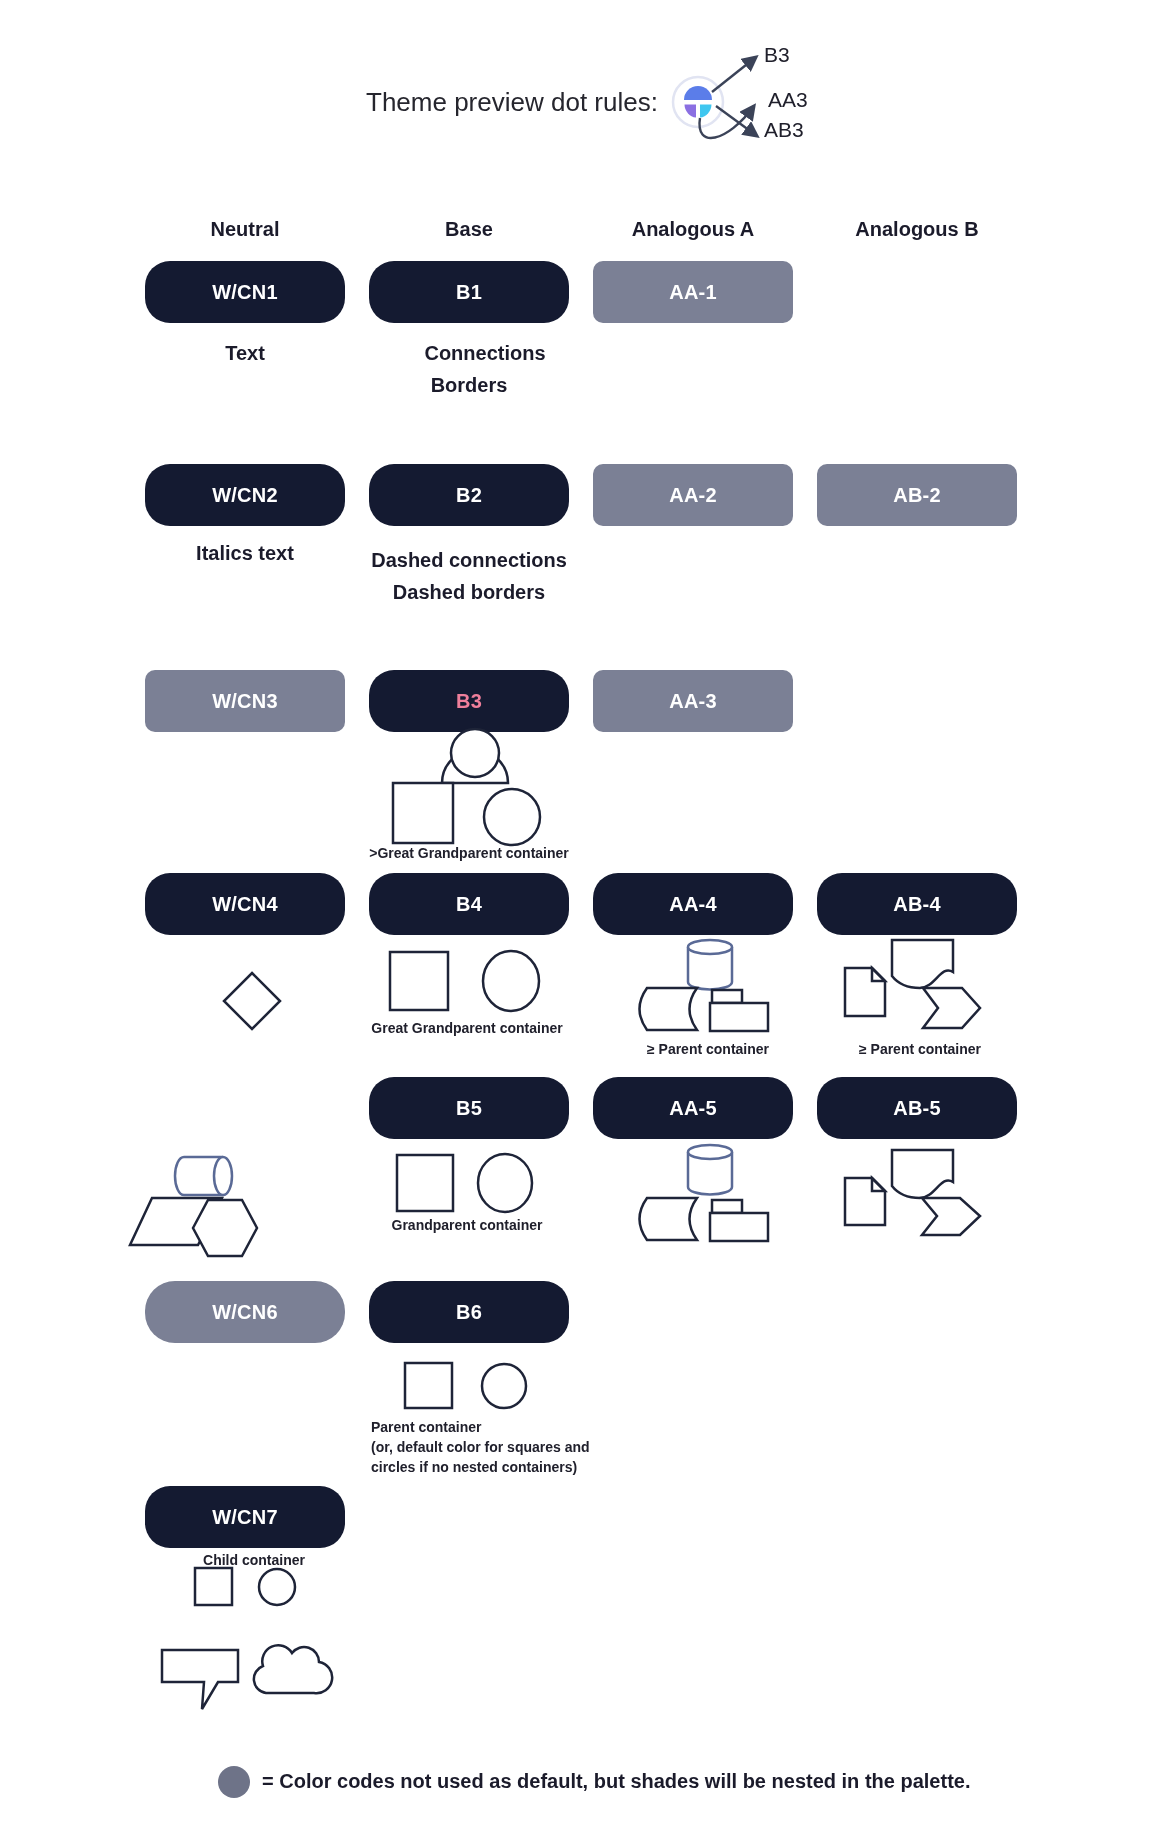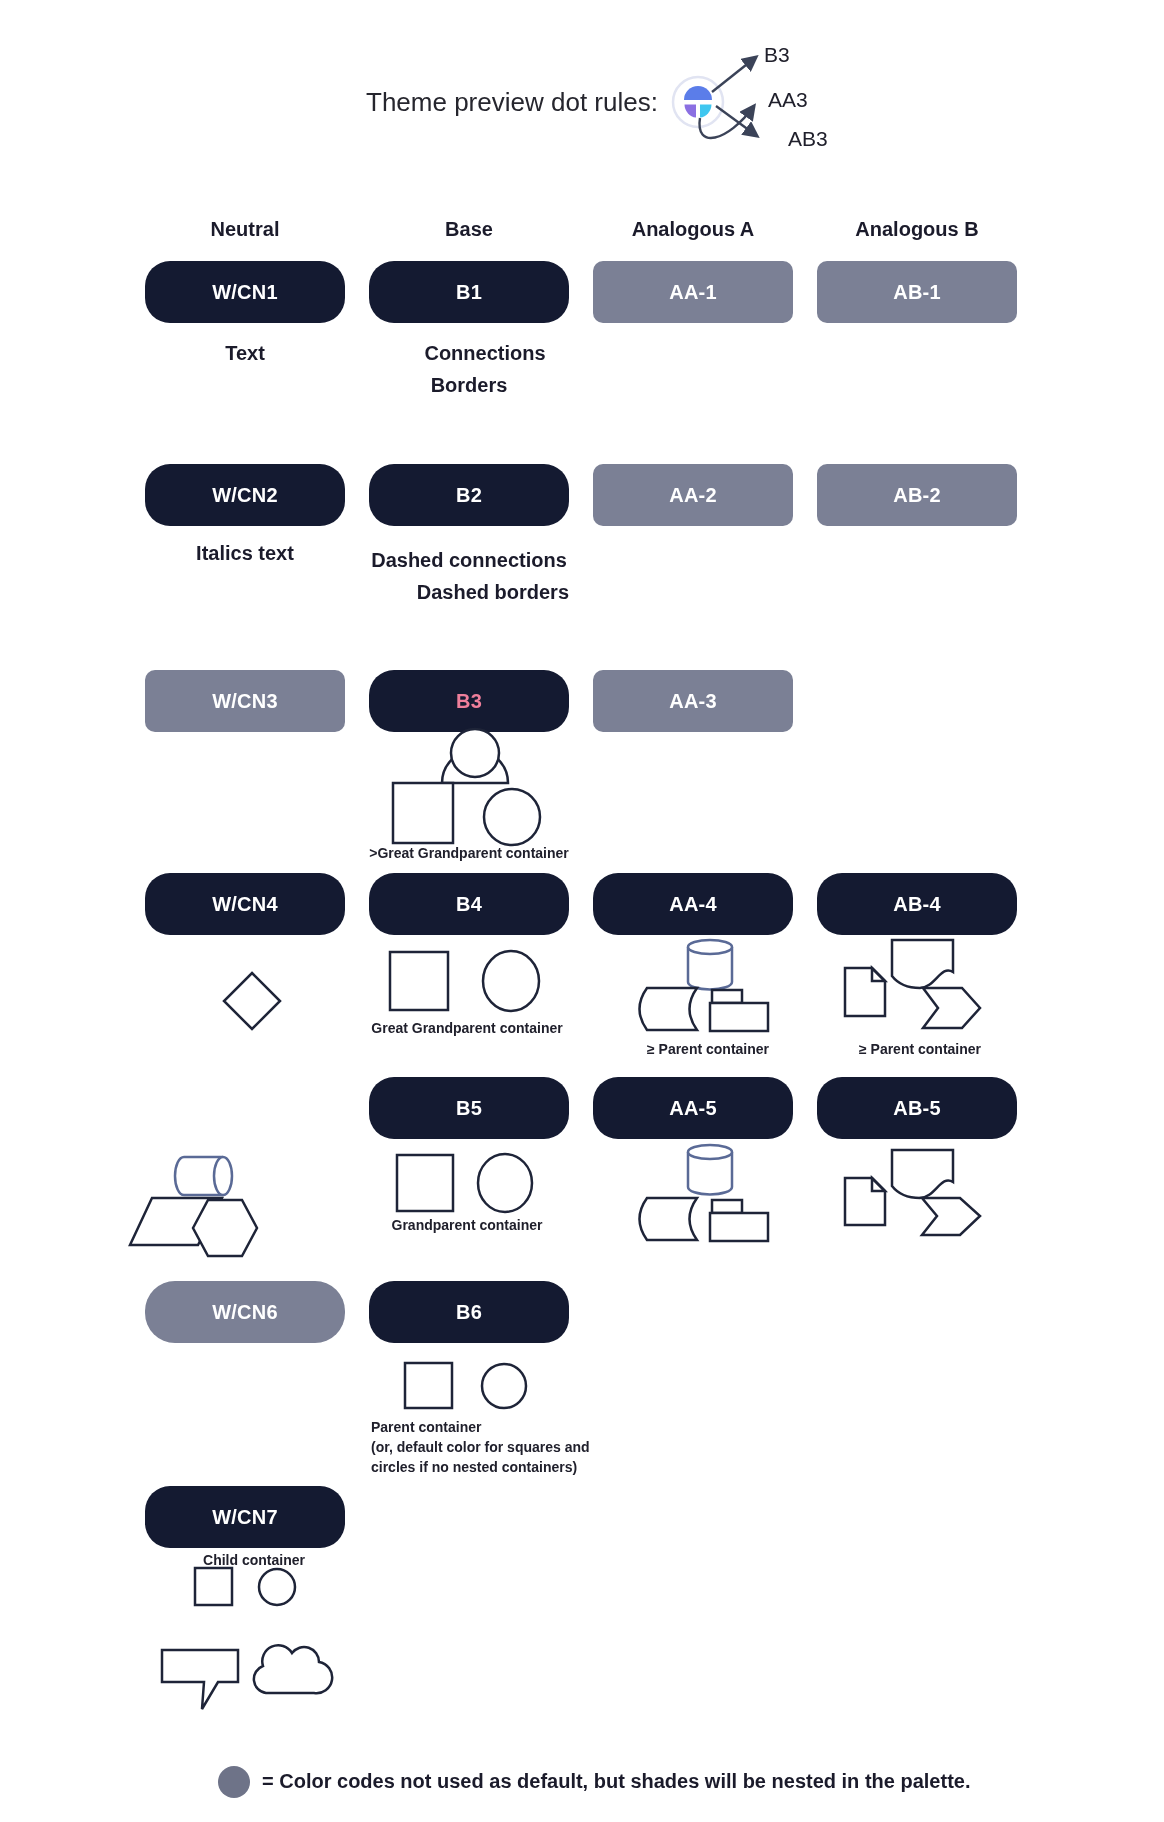--- a/index.html
+++ b/index.html
@@ -23,44 +23,43 @@
   .legend-text{position:absolute;z-index:2;font-weight:700;font-size:20px;color:#1b1b2b;}
 </style>
 </head>
 <body>
 
 <div class="canvas">
 
   <div class="title" style="left:366px;top:87px;">Theme preview dot rules:</div>
   <div class="dot-label" style="left:764px;top:43px;">B3</div>
   <div class="dot-label" style="left:768px;top:88px;">AA3</div>
-  <div class="dot-label" style="left:764px;top:127px;margin-left:24px;">AB3</div>
+  <div class="dot-label" style="left:764px;top:118px;">AB3</div>
 
   <div class="col-header" style="left:145px;top:218px;">Neutral</div>
   <div class="col-header" style="left:369px;top:218px;">Base</div>
   <div class="col-header" style="left:593px;top:218px;">Analogous A</div>
   <div class="col-header" style="left:817px;top:218px;">Analogous B</div>
 
   <div class="pill dark" style="left:145px;top:261px;">W/CN1</div>
   <div class="pill dark" style="left:369px;top:261px;">B1</div>
   <div class="pill slate" style="left:593px;top:261px;">AA-1</div>
-  <div class="pill slate" style="left:817px;top:261px;">AB-1</div>
 
   <div class="cap20" style="left:145px;top:342px;width:200px;">Text</div>
   <div class="cap20" style="left:385px;top:342px;width:200px;">Connections</div>
   <div class="cap20" style="left:369px;top:374px;width:200px;">Borders</div>
 
   <div class="pill dark" style="left:145px;top:464px;">W/CN2</div>
   <div class="pill dark" style="left:369px;top:464px;">B2</div>
   <div class="pill slate" style="left:593px;top:464px;">AA-2</div>
   <div class="pill slate" style="left:817px;top:464px;">AB-2</div>
 
   <div class="cap20" style="left:145px;top:542px;width:200px;">Italics text</div>
   <div class="cap20" style="left:369px;top:549px;width:200px;">Dashed connections</div>
-  <div class="cap20" style="left:369px;top:581px;width:200px;text-align:right;">Dashed borders</div>
+  <div class="cap20" style="left:369px;top:581px;width:200px;">Dashed borders</div>
 
   <div class="pill slate" style="left:145px;top:670px;">W/CN3</div>
   <div class="pill dark pink" style="left:369px;top:670px;">B3</div>
   <div class="pill slate" style="left:593px;top:670px;">AA-3</div>
 
   <div class="cap14" style="left:349px;top:845px;width:240px;">&gt;Great Grandparent container</div>
 
   <div class="pill dark" style="left:145px;top:873px;">W/CN4</div>
   <div class="pill dark" style="left:369px;top:873px;">B4</div>
   <div class="pill dark" style="left:593px;top:873px;">AA-4</div>

